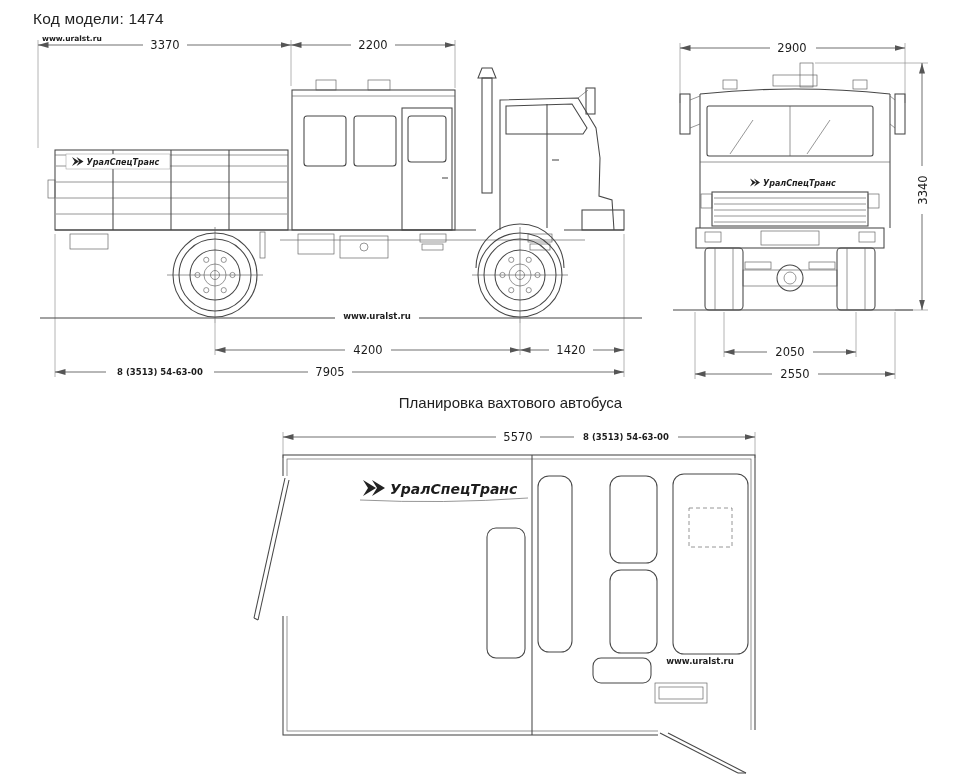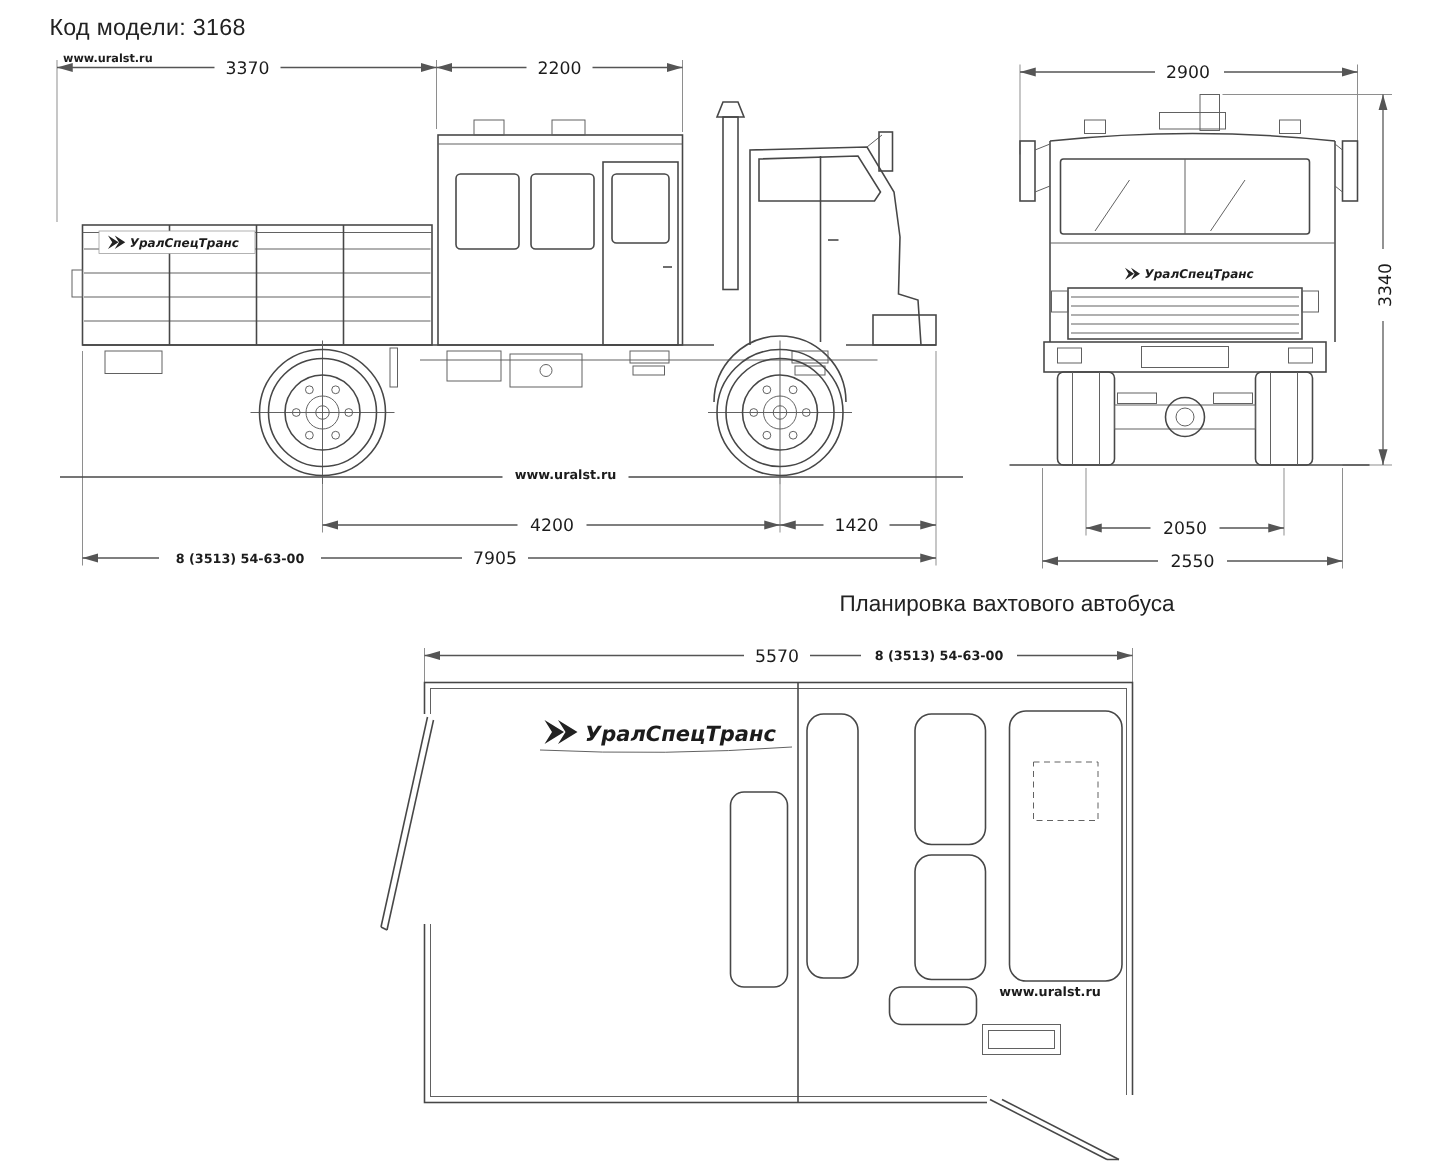--- a/index.html
+++ b/index.html
@@ -1,20 +1,20 @@
 <!DOCTYPE html>
 <html><head>
 <meta charset="utf-8">
 <style>
   html,body{margin:0;padding:0}
   body{width:956px;height:777px;position:relative;background:#fff;
        font-family:"Liberation Sans","DejaVu Sans",sans-serif;overflow:hidden}
   .abs{position:absolute}
   #model-code{left:33px;top:10px;font-size:15.5px;color:#222;letter-spacing:.2px}
-  #plan-title{left:238px;top:394px;width:545px;text-align:right;font-size:15px;color:#222}
+  #plan-title{left:238px;top:394px;width:545px;text-align:center;font-size:15px;color:#222}
   svg{display:block;overflow:visible}
   .ln{stroke:#474747;stroke-width:1.05;fill:none}
   .lt{stroke:#5e5e5e;stroke-width:.65;fill:none}
   .dim{stroke:#555;stroke-width:.85;fill:none}
   .ext{stroke:#8b8b8b;stroke-width:.65;fill:none}
   .mask{fill:#fff;stroke:none}
   text{fill:#1c1c1c}
   .dimtxt{font:11.5px "DejaVu Sans",sans-serif}
   .tiny{font:bold 7.5px "DejaVu Sans",sans-serif}
   .small{font:bold 8.5px "DejaVu Sans",sans-serif}
@@ -26,21 +26,21 @@
 <body>
 
 <svg width="0" height="0" style="position:absolute">
   <defs>
     <marker id="dimarr" markerWidth="12" markerHeight="8" refX="10.5" refY="4" orient="auto-start-reverse" markerUnits="userSpaceOnUse">
       <path d="M0,1 L10.5,4 L0,7 Z" fill="#555"></path>
     </marker>
   </defs>
 </svg>
 
-<div class="abs" id="model-code">Код модели: 3168</div>
+<div class="abs" id="model-code">Код модели: 1474</div>
 
 <svg class="abs" style="left:30px;top:28px" width="620" height="365" viewBox="0 0 620 365">
 
   <g>
     <line class="ext" x1="8" y1="12" x2="8" y2="120"></line>
     <line class="ext" x1="261" y1="12" x2="261" y2="58"></line>
     <line class="ext" x1="425" y1="12" x2="425" y2="60"></line>
     <line class="ext" x1="185" y1="295" x2="185" y2="327"></line>
     <line class="ext" x1="490" y1="295" x2="490" y2="327"></line>
     <line class="ext" x1="594" y1="206" x2="594" y2="349"></line>

